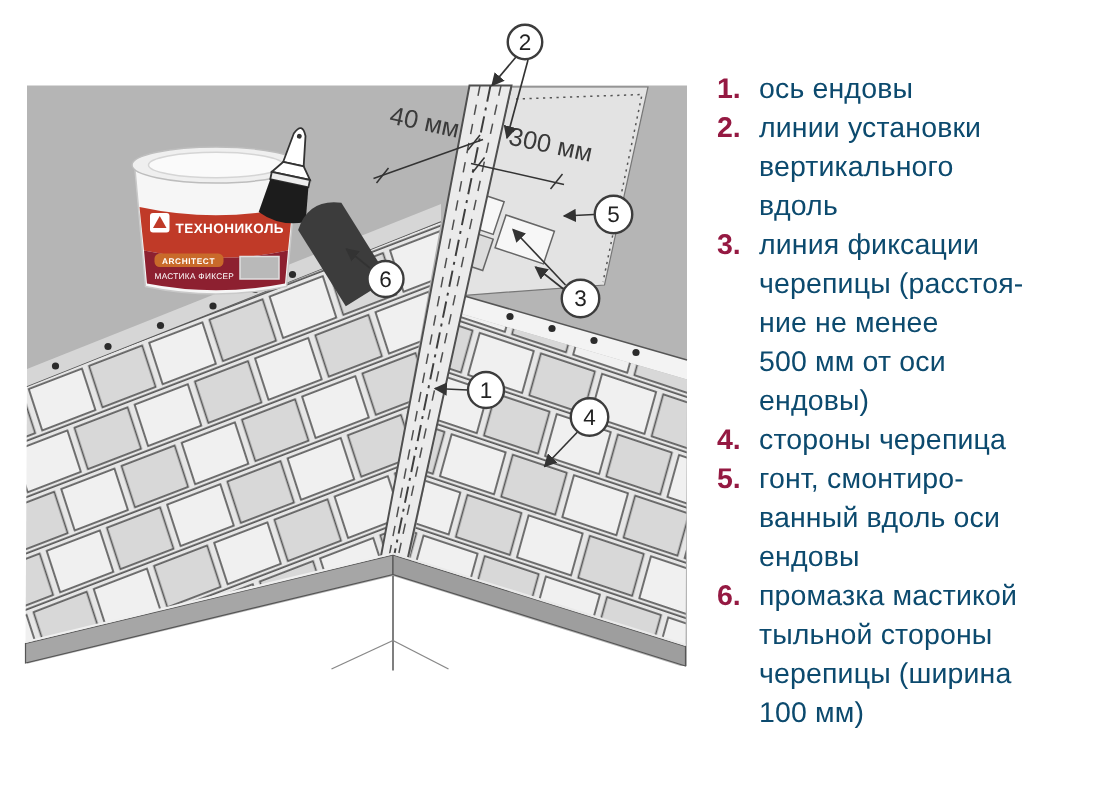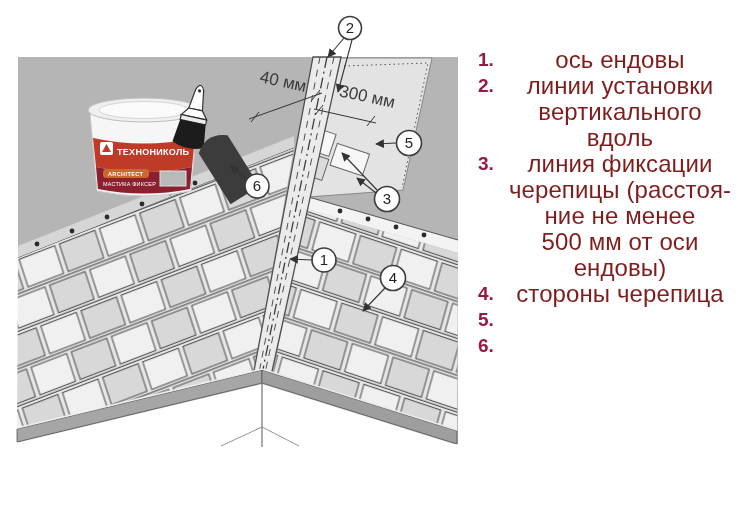--- a/index.html
+++ b/index.html
@@ -5,22 +5,22 @@
   html,body{margin:0;padding:0;background:#fff;}
   #stage{position:relative;width:740px;height:527px;background:#fff;overflow:hidden;
          font-family:"Liberation Sans",sans-serif;}
   #diagram-svg{position:absolute;left:0;top:0;}
   
   #legend{position:absolute;left:470px;top:47px;width:264px;}
   #legend ol{list-style:none;margin:0;padding:0;}
   #legend li{display:flex;align-items:flex-start;}
   #legend .num{flex:0 0 36px;padding-left:8px;box-sizing:border-box;
                font-weight:bold;color:#951942;font-size:19px;line-height:26px;}
-  #legend .txt{flex:1;color:#7f1d1d;font-size:24px;line-height:26px;
-               white-space:pre-line;letter-spacing:.1px;text-align:center;}
+  #legend .txt{flex:1;color:#0c4a6e;font-size:19px;line-height:26px;
+               white-space:pre-line;letter-spacing:.1px;}
   
   text{font-family:"Liberation Sans",sans-serif;}
   .dim-label{font-size:17px;fill:#3a3a3a;}
   .callout-num{font-size:15px;fill:#222;}
   .bucket-brand{font-size:9px;font-weight:bold;fill:#fff;letter-spacing:.3px;}
   .bucket-line{font-size:5.5px;font-weight:bold;fill:#fff;letter-spacing:.4px;}
   .bucket-prod{font-size:5.5px;fill:#fff;letter-spacing:.2px;}
 </style>
 </head>
 <body>
@@ -199,20 +199,27 @@
 ние не менее
 500 мм от оси
 ендовы)</span>
     </li>
     <li>
       <span class="num">4.</span>
       <span class="txt">стороны черепица</span>
     </li>
     <li>
       <span class="num">5.</span>
+      <span class="txt">гонт, смонтиро-
+ванный вдоль оси
+ендовы</span>
     </li>
     <li>
       <span class="num">6.</span>
+      <span class="txt">промазка мастикой
+тыльной стороны
+черепицы (ширина
+100 мм)</span>
     </li>
   </ol>
 </div>
 
 </div>
 
 </body></html>

